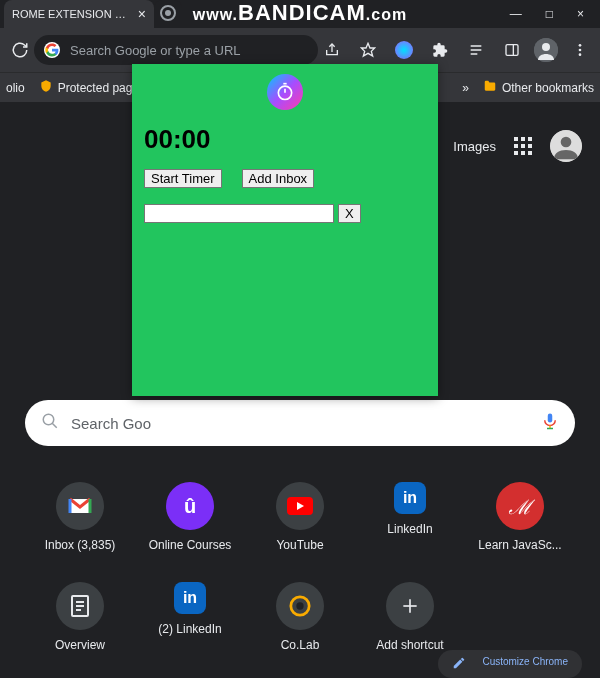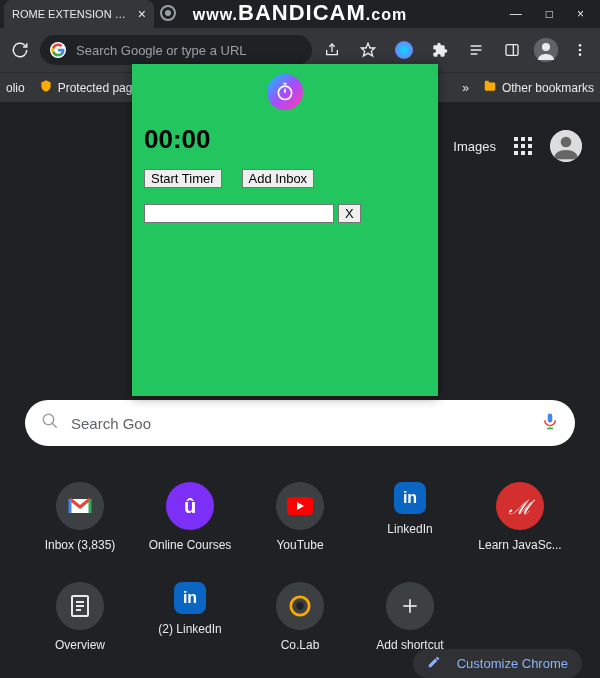--- a/index.html
+++ b/index.html
@@ -48,21 +48,20 @@
   .tab-title { white-space: nowrap; overflow: hidden; text-overflow: ellipsis; font-size: 11px; }
   .tab-close { font-size: 14px; color: #e8eaed; cursor: pointer; }
   .win-controls { margin-left: auto; display: flex; gap: 24px; color: #e8eaed; padding-right: 12px; }
   .win-controls span { font-size: 12px; cursor: pointer; }
   .toolbar {
     height: 44px;
     background: #35363a;
     display: flex;
     align-items: center;
     padding: 0 6px;
-    gap: 6px;
   }
   .icon-btn {
     width: 28px; height: 28px;
     display: flex; align-items: center; justify-content: center;
     color: #e8eaed;
     border-radius: 50%;
     cursor: pointer;
   }
   .omnibox {
     flex: 1;
@@ -169,23 +168,23 @@
   }
   .sc-label { max-width: 100px; white-space: nowrap; overflow: hidden; text-overflow: ellipsis; text-align: center; }
   .customize {
     position: absolute;
     bottom: 8px;
     right: 18px;
     background: #303134;
     color: #8ab4f8;
     border-radius: 16px;
     padding: 6px 14px;
-    font-size: 13px;
-    display: flex;
-    align-items: center;
+    font-size: 10px;
+    display: flex;
+    align-items: flex-start;
     gap: 16px;
     cursor: pointer;
   }
   
   .popup {
     position: absolute;
     top: 64px;
     left: 132px;
     width: 306px;
     height: 332px;

